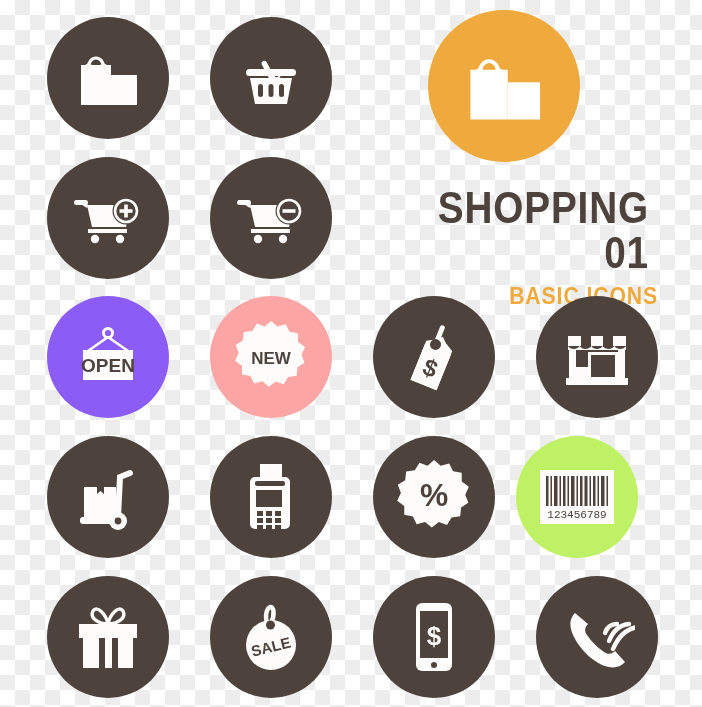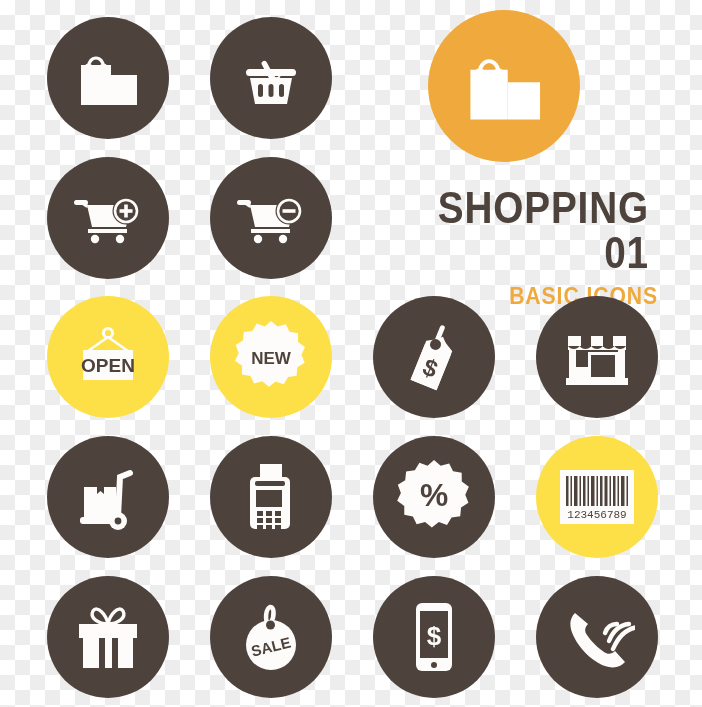--- a/index.html
+++ b/index.html
@@ -134,32 +134,32 @@
           <circle cx="26" cy="58" r="4.2"></circle>
           <circle cx="51" cy="58" r="4.2"></circle>
         </g>
         <circle cx="57" cy="30" r="13.5" fill="#4e423c"></circle>
         <circle cx="57" cy="30" r="11" fill="none" stroke="#fdfcfa" stroke-width="2.6"></circle>
         <rect x="50.5" y="28.2" width="13" height="3.6" fill="#fdfcfa"></rect>
       </svg>
     </span>
   </div>
 
-  <div class="icon-circle" style="left:47px;top:296px;background:#fde047;">
+  <div class="icon-circle" style="left:47px;top:296px;background:#8b5cf6;">
     <span>
       <svg width="76" height="76" viewBox="0 0 76 76">
         <circle cx="38" cy="14" r="4.6" fill="none" stroke="#fdfcfa" stroke-width="3"></circle>
         <path d="M38 18 L18 32 M38 18 L58 32" stroke="#fdfcfa" stroke-width="2.6" fill="none"></path>
         <rect x="13" y="31" width="50" height="30" fill="#fdfcfa"></rect>
         <text x="38" y="52.5" text-anchor="middle" font-family="Liberation Sans, sans-serif" font-size="19" font-weight="bold" fill="#4e423c">OPEN</text>
       </svg>
     </span>
   </div>
 
-  <div class="icon-circle" style="left:210px;top:296px;background:#fde047;">
+  <div class="icon-circle" style="left:210px;top:296px;background:#fca5a5;">
     <span>
       <svg width="80" height="80" viewBox="0 0 80 80">
         <path fill="#fdfcfa" d="M40 4 L46.5 9.4 L54.8 7.2 L58.6 14.8 L67 16.3 L67.1 24.9 L74 29.9 L70.5 37.7 L73.6 45.7 L66.4 50.2 L65.6 58.8 L57.1 60 L52.7 67.3 L44.7 64.5 L37.9 69.8 L31.3 64.3 L23.1 66.6 L19.4 59 L11 57.4 L11 48.8 L4.1 43.7 L7.7 36 L4.7 28 L11.9 23.6 L12.8 15 L21.3 13.9 L25.8 6.6 L33.7 9.4 Z"></path>
         <text x="40" y="46.5" text-anchor="middle" font-family="Liberation Sans, sans-serif" font-size="17" font-weight="bold" fill="#4e423c">NEW</text>
       </svg>
     </span>
   </div>
 
   <div class="icon-circle" style="left:373px;top:296px;background:#4e423c;">
     <span>
@@ -243,21 +243,21 @@
 
   <div class="icon-circle" style="left:373px;top:436px;background:#4e423c;">
     <span>
       <svg width="82" height="82" viewBox="0 0 80 80">
         <path fill="#fdfcfa" d="M40 4 L46.5 9.4 L54.8 7.2 L58.6 14.8 L67 16.3 L67.1 24.9 L74 29.9 L70.5 37.7 L73.6 45.7 L66.4 50.2 L65.6 58.8 L57.1 60 L52.7 67.3 L44.7 64.5 L37.9 69.8 L31.3 64.3 L23.1 66.6 L19.4 59 L11 57.4 L11 48.8 L4.1 43.7 L7.7 36 L4.7 28 L11.9 23.6 L12.8 15 L21.3 13.9 L25.8 6.6 L33.7 9.4 Z"></path>
         <text x="40" y="49" text-anchor="middle" font-family="Liberation Sans, sans-serif" font-size="31" font-weight="bold" fill="#4e423c">%</text>
       </svg>
     </span>
   </div>
 
-  <div class="icon-circle" style="left:536px;top:436px;background:#fde047;align-items:center;">
+  <div class="icon-circle" style="left:516px;top:436px;background:#bef264;align-items:center;">
     <span>
       <svg width="78" height="58" viewBox="0 0 78 58">
         <rect x="2" y="2" width="74" height="54" fill="#fdfcfa"></rect>
         <g fill="#4e423c">
           <rect x="8" y="8" width="2.5" height="30"></rect>
           <rect x="12.5" y="8" width="1.5" height="30"></rect>
           <rect x="16" y="8" width="3.5" height="30"></rect>
           <rect x="21.5" y="8" width="1.5" height="30"></rect>
           <rect x="25" y="8" width="2.5" height="30"></rect>
           <rect x="29.5" y="8" width="1.5" height="30"></rect>

